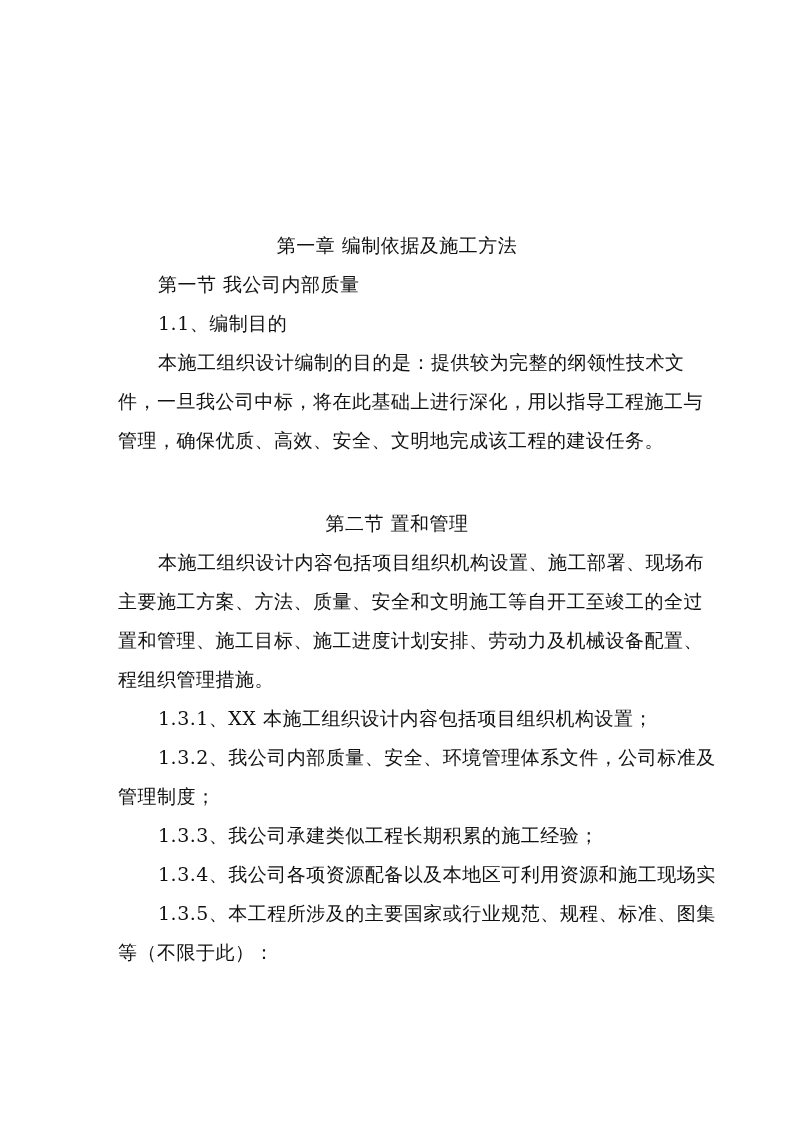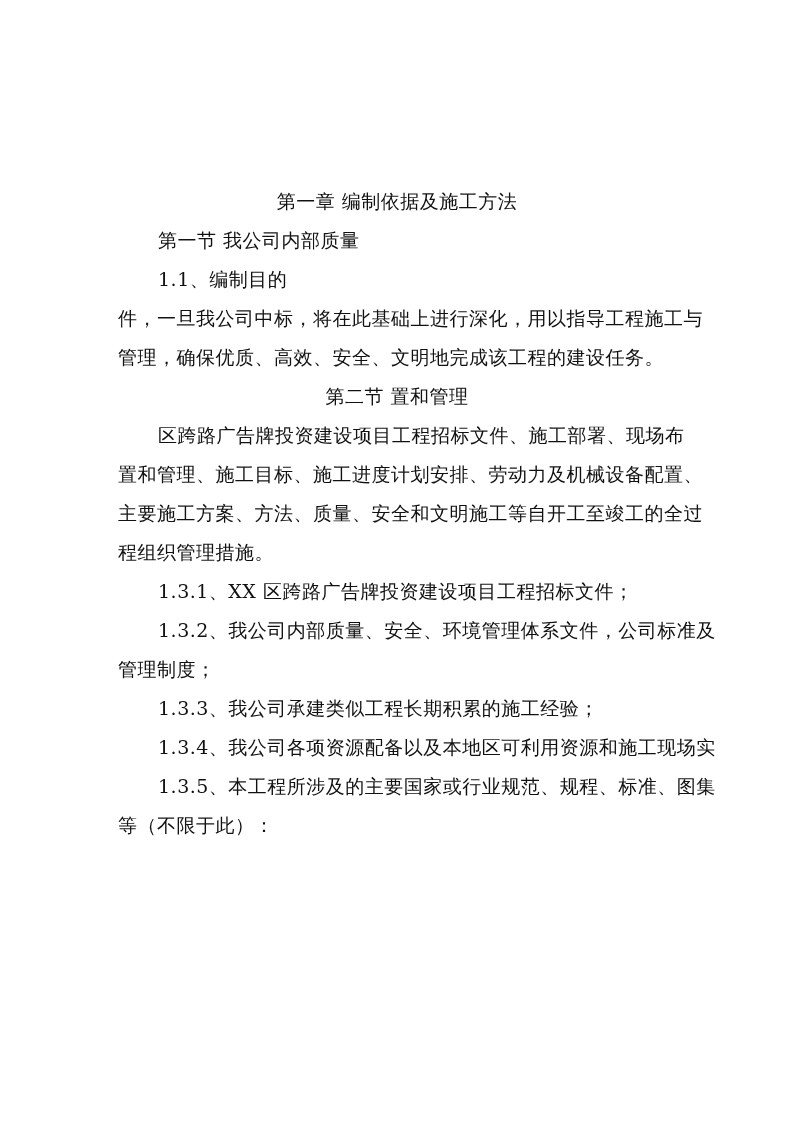--- a/index.html
+++ b/index.html
@@ -1,38 +1,39 @@
 <!DOCTYPE html>
 <html><head>
 <meta charset="utf-8">
 <style>
   html, body { margin: 0; padding: 0; background: #ffffff; }
   body { width: 793px; height: 1122px; position: relative; overflow: hidden;
          font-family: "DejaVu Serif", "Liberation Serif", serif; color: #111; }
   .page { position: absolute; left: 118px; top: 182px; width: 558px; }
   .line { font-size: 19px; line-height: 39px; height: 39px; white-space: nowrap; letter-spacing: 0.5px; }
-  .center { text-align: center; }
+  .center { text-align: center; margin-top: 44px; }
   .indent { padding-left: 40px; }
 </style>
 </head>
 <body>
 
 <div class="page">
   <div class="line center">第一章  编制依据及施工方法</div>
   <div class="line indent">第一节  我公司内部质量</div>
   <div class="line indent">1.1、编制目的</div>
+  <div class="line indent">本施工组织设计编制的目的是：提供较为完整的纲领性技术文</div>
   <div class="line">件，一旦我公司中标，将在此基础上进行深化，用以指导工程施工与</div>
   <div class="line">管理，确保优质、高效、安全、文明地完成该工程的建设任务。</div>
 
   <div class="line center">第二节  置和管理</div>
-  <div class="line indent">区跨路广告牌投资建设项目工程招标文件、施工部署、现场布</div>
+  <div class="line indent">本施工组织设计内容包括项目组织机构设置、施工部署、现场布</div>
+  <div class="line">主要施工方案、方法、质量、安全和文明施工等自开工至竣工的全过</div>
   <div class="line">置和管理、施工目标、施工进度计划安排、劳动力及机械设备配置、</div>
-  <div class="line">主要施工方案、方法、质量、安全和文明施工等自开工至竣工的全过</div>
   <div class="line">程组织管理措施。</div>
 
-  <div class="line indent">1.3.1、XX 区跨路广告牌投资建设项目工程招标文件；</div>
+  <div class="line indent">1.3.1、XX 本施工组织设计内容包括项目组织机构设置；</div>
   <div class="line indent">1.3.2、我公司内部质量、安全、环境管理体系文件，公司标准及</div>
   <div class="line">管理制度；</div>
   <div class="line indent">1.3.3、我公司承建类似工程长期积累的施工经验；</div>
   <div class="line indent">1.3.4、我公司各项资源配备以及本地区可利用资源和施工现场实</div>
   <div class="line indent">1.3.5、本工程所涉及的主要国家或行业规范、规程、标准、图集</div>
   <div class="line">等（不限于此）：</div>
 </div>
 
 </body></html>

